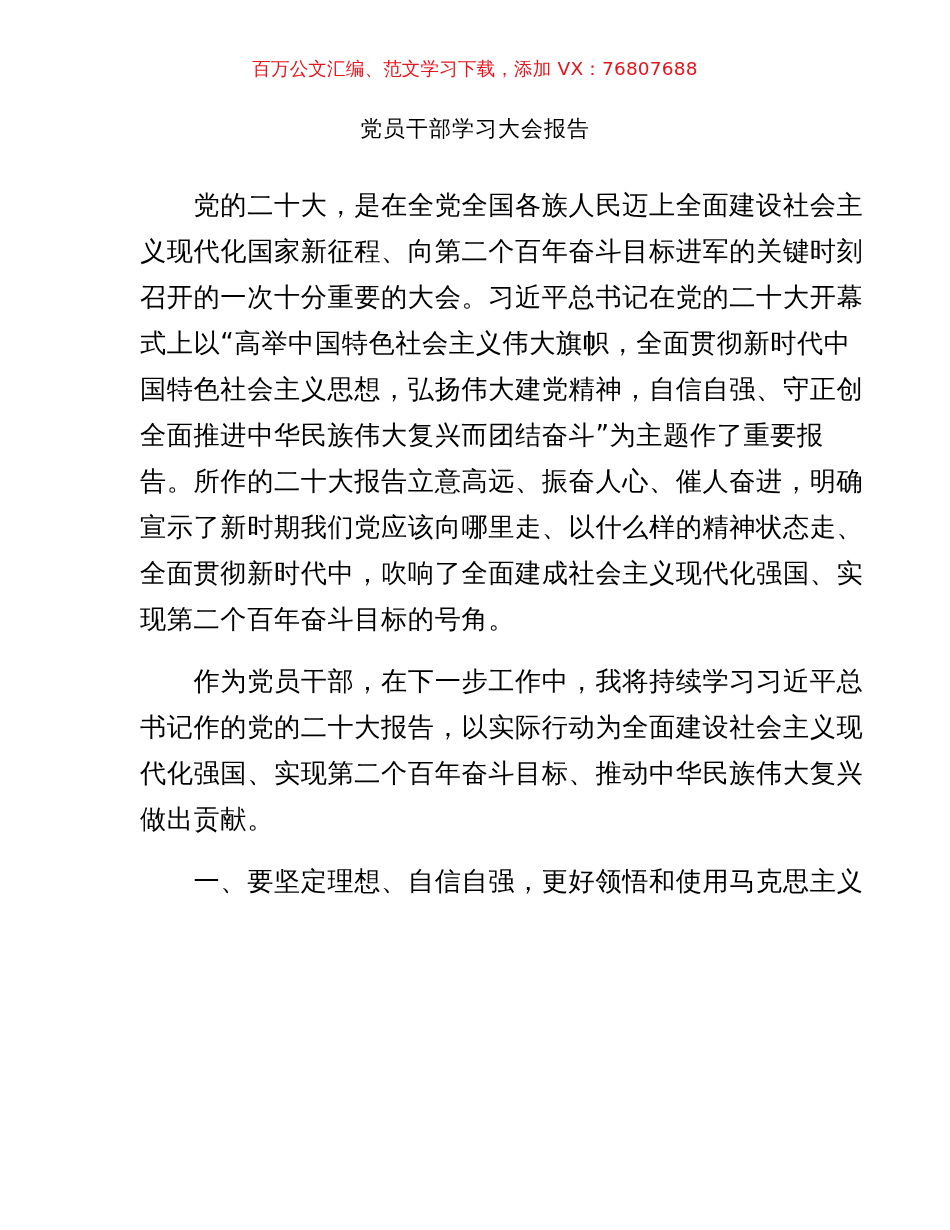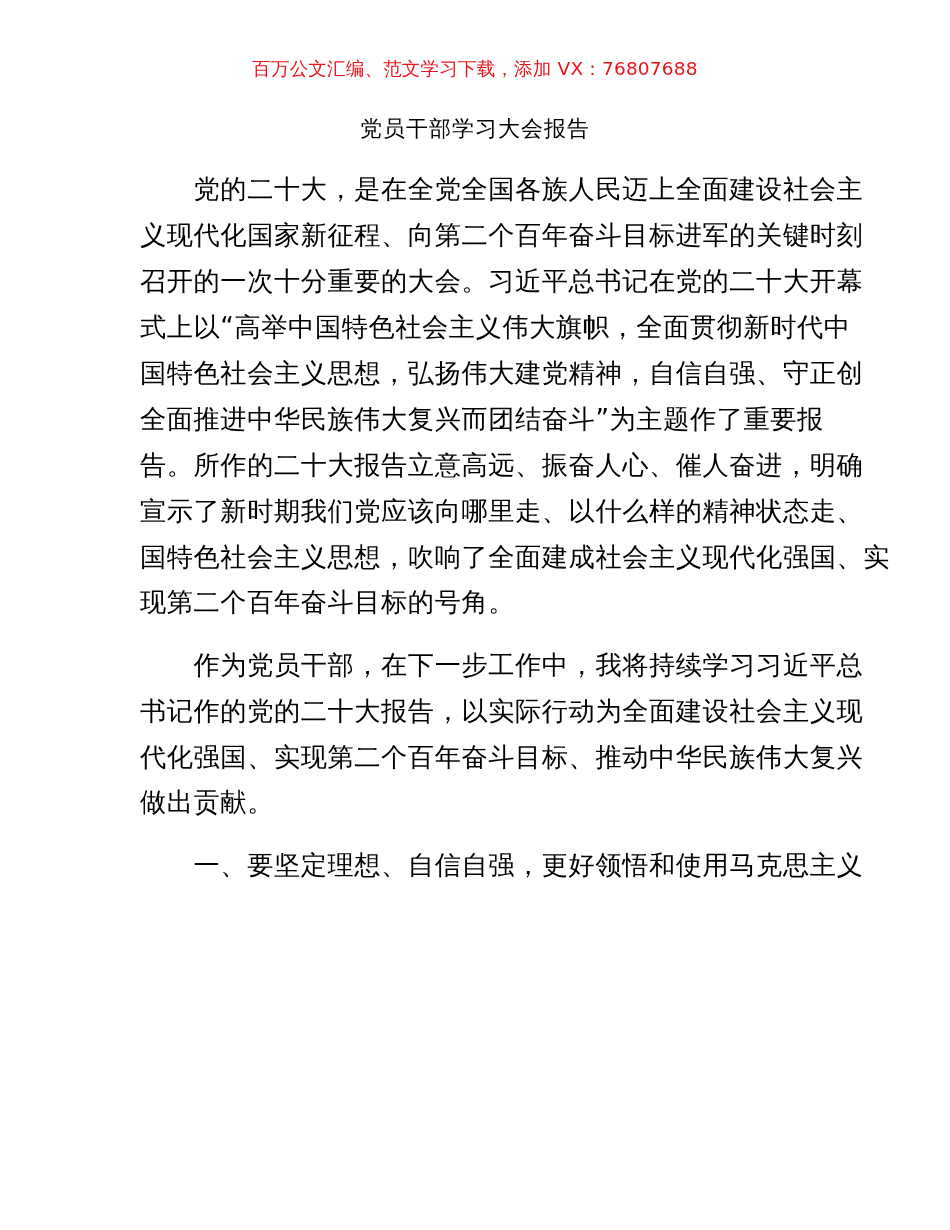--- a/index.html
+++ b/index.html
@@ -2,43 +2,43 @@
 <html><head>
 <meta charset="utf-8">
 <style>
   html, body { margin: 0; padding: 0; background: #ffffff; }
   body { width: 950px; height: 1230px; position: relative; overflow: hidden;
          font-family: "DejaVu Sans", "Liberation Sans", sans-serif; color: #000; }
   .watermark { position: absolute; top: 56px; left: 0; width: 950px; text-align: center;
                color: #e8141c; font-size: 18.5px; letter-spacing: 0.2px; }
   .title { position: absolute; top: 114px; left: 0; width: 950px; text-align: center;
            font-size: 22px; letter-spacing: 1px; }
-  .body-text { position: absolute; left: 140px; width: 672px; top: 166px; }
+  .body-text { position: absolute; left: 140px; width: 672px; top: 182px; }
   .line { font-size: 26.2px; height: 46px; line-height: 46px; white-space: nowrap;
           letter-spacing: 0.6px; text-align: justify; text-align-last: justify; }
-  .line.last { text-align-last: left; font-family: Liberation Serif, serif; }
+  .line.last { text-align-last: left; }
   .para-gap { height: 16px; }
 </style>
 </head>
 <body>
 
 <div class="watermark" style="color: rgb(232, 20, 28);">百万公文汇编、范文学习下载，添加 VX：76807688</div>
 <div class="title">党员干部学习大会报告</div>
 
 <div class="body-text">
   <div>
     <div class="line">　　党的二十大，是在全党全国各族人民迈上全面建设社会主</div>
     <div class="line">义现代化国家新征程、向第二个百年奋斗目标进军的关键时刻</div>
     <div class="line">召开的一次十分重要的大会。习近平总书记在党的二十大开幕</div>
     <div class="line">式上以“高举中国特色社会主义伟大旗帜，全面贯彻新时代中</div>
     <div class="line">国特色社会主义思想，弘扬伟大建党精神，自信自强、守正创</div>
     <div class="line">全面推进中华民族伟大复兴而团结奋斗”为主题作了重要报</div>
     <div class="line">告。所作的二十大报告立意高远、振奋人心、催人奋进，明确</div>
     <div class="line">宣示了新时期我们党应该向哪里走、以什么样的精神状态走、</div>
-    <div class="line">国特色社会主义思想，吹响了全面建成社会主义现代化强国、实</div>
+    <div class="line">全面贯彻新时代中，吹响了全面建成社会主义现代化强国、实</div>
     <div class="line last">现第二个百年奋斗目标的号角。</div>
   </div>
   <div class="para-gap"></div>
   <div>
     <div class="line">　　作为党员干部，在下一步工作中，我将持续学习习近平总</div>
     <div class="line">书记作的党的二十大报告，以实际行动为全面建设社会主义现</div>
     <div class="line">代化强国、实现第二个百年奋斗目标、推动中华民族伟大复兴</div>
     <div class="line last">做出贡献。</div>
   </div>
   <div class="para-gap"></div>

